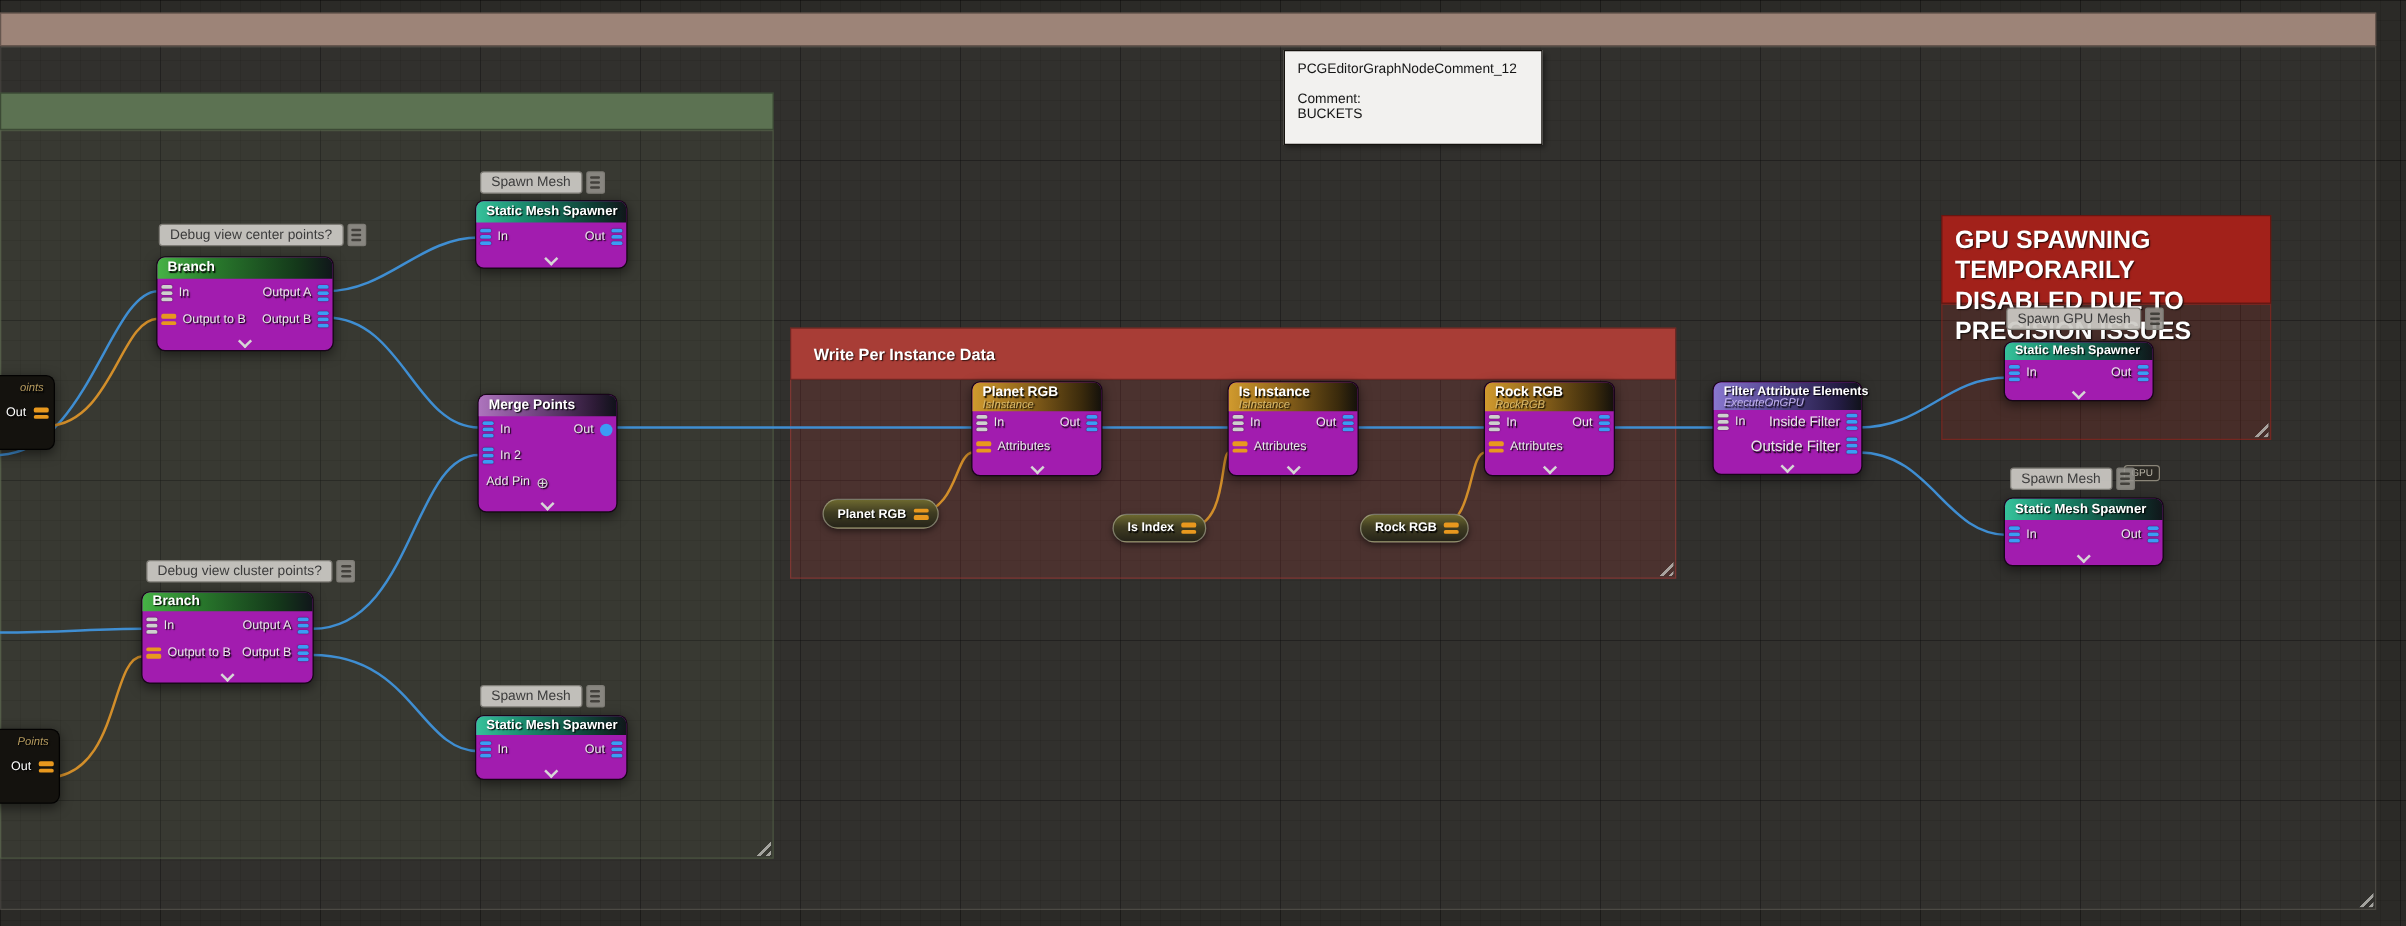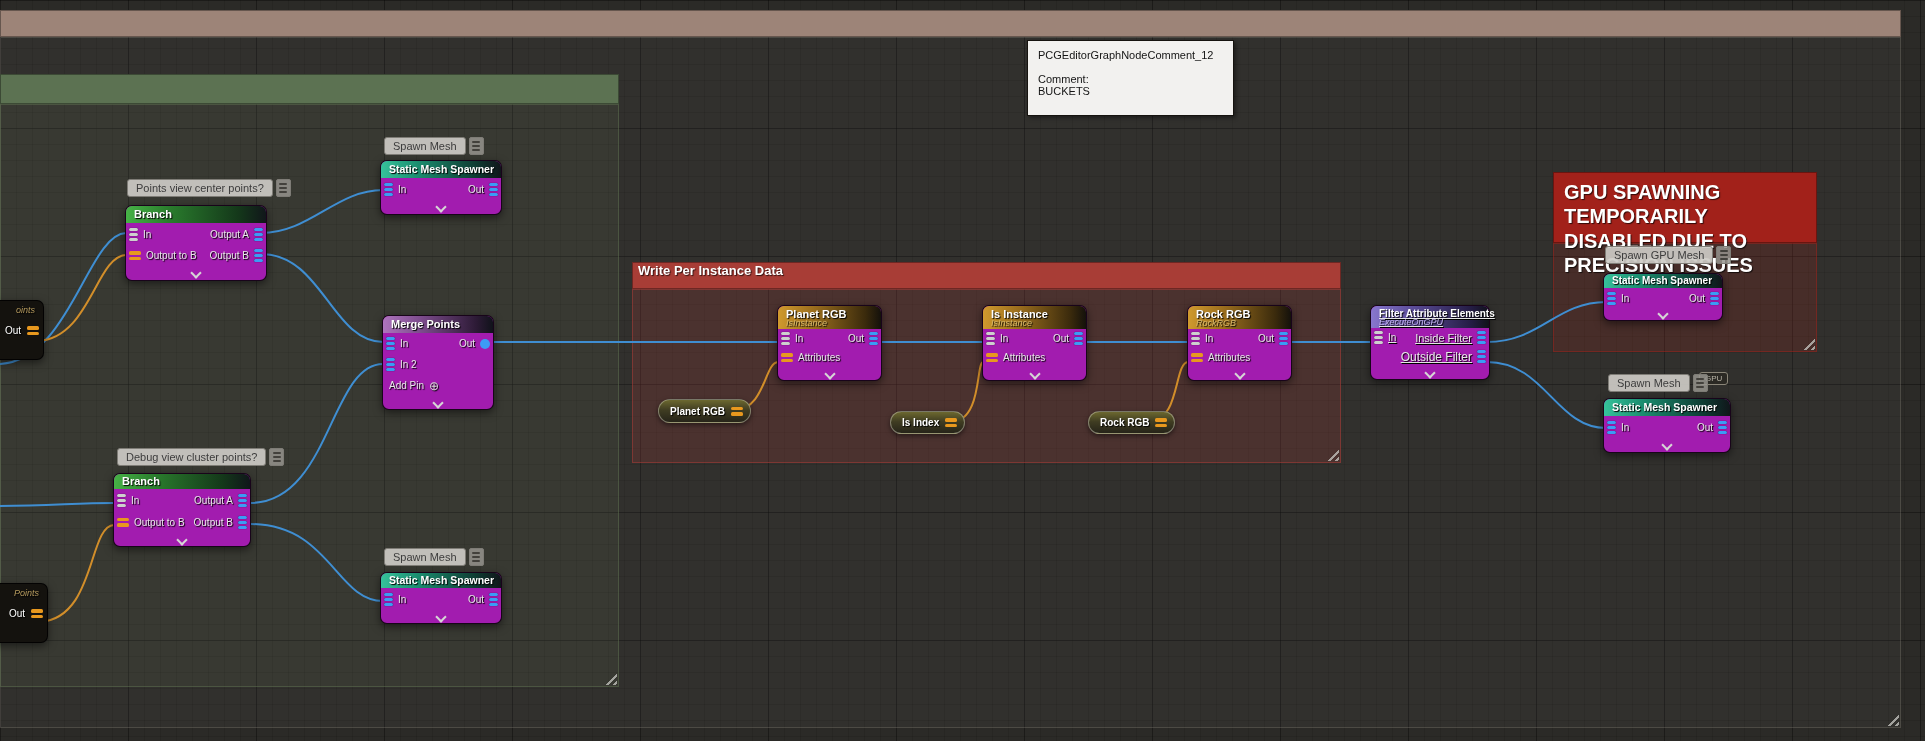--- a/index.html
+++ b/index.html
@@ -101,21 +101,21 @@
 <div class="c-bar" style="left:0;top:10px;width:1901px;height:27px;background:var(--comment-tan,#9d8478);border:1px solid rgba(0,0,0,.35);"></div>
 <div class="c-body" style="left:0;top:37px;width:1901px;height:691px;background:rgba(215,210,200,.04);border:1px solid rgba(160,150,140,.25);">
   <span class="rh"></span>
 </div>
 
 <div class="c-bar" style="left:0;top:74px;width:619px;height:30px;background:var(--comment-green,#5c7252);border:1px solid rgba(0,0,0,.35);"></div>
 <div class="c-body" style="left:0;top:104px;width:619px;height:583px;background:rgba(120,140,102,.10);border:1px solid rgba(100,120,85,.45);">
   <span class="rh"></span>
 </div>
 
-<div class="c-bar" style="left:632px;top:262px;width:709px;height:27px;background:var(--comment-red,#a83d36);border:1px solid rgba(0,0,0,.35);display:flex;padding:0 5px;">
+<div class="c-bar" style="left:632px;top:262px;width:709px;height:42px;background:var(--comment-red,#a83d36);border:1px solid rgba(0,0,0,.35);display:flex;align-items:center;padding:0 18px;">
   <span class="c-title" style="font-size:13px;">Write Per Instance Data</span>
 </div>
 <div class="c-body" style="left:632px;top:289px;width:709px;height:174px;background:rgba(168,61,54,.22);border:1px solid rgba(168,61,54,.55);">
   <span class="rh"></span>
 </div>
 
 <div class="c-bar" style="left:1553px;top:172px;width:264px;height:71px;background:var(--comment-red-bright,#a2211a);border:1px solid rgba(0,0,0,.35);padding:7px 10px;">
   <span class="c-title" style="font-size:20px;line-height:1.22;display:block;">GPU SPAWNING TEMPORARILY DISABLED DUE TO PRECISION ISSUES</span>
 </div>
 <div class="c-body" style="left:1553px;top:243px;width:264px;height:109px;background:rgba(162,33,26,.20);border:1px solid rgba(162,33,26,.5);">
@@ -142,21 +142,21 @@
   <path class="worange" d="M 1150 422 C 1180 420 1174 363 1188 362"></path>
 </svg>
 
 <div class="tooltip" style="left:1027px;top:40px;width:207px;height:76px;">
   <div class="tt-title">PCGEditorGraphNodeComment_12</div>
   <div>Comment:</div>
   <div>BUCKETS</div>
 </div>
 
 <div class="bubble" style="left:127px;top:179px;">
-  <span class="bl">Points view center points?</span>
+  <span class="bl">Debug view center points?</span>
   <span class="bpin">
       <i></i>
       <i></i>
       <i></i>
     </span>
 </div>
 <div class="bubble" style="left:384px;top:137px;">
   <span class="bl">Spawn Mesh</span>
   <span class="bpin">
       <i></i>
@@ -403,21 +403,21 @@
         <i></i>
         <i></i>
       </span>
     <span class="plabel">Attributes</span>
   </div>
   <div class="chevrow" style="height:13px;">
       <span class="chev"></span>
     </div>
 </div>
 
-<div class="node" style="left:1370px;top:305px;width:120px;text-decoration:underline;">
+<div class="node" style="left:1370px;top:305px;width:120px;">
   <div class="hdr g-violet" style="padding:2px 8px 1px;">
     <div class="t" style="font-size:10px;">Filter Attribute Elements</div>
     <div class="s">ExecuteOnGPU</div>
   </div>
   <div class="row split" style="height:19px;">
     <span class="pside">
         <span class="pstack gray out-l">
           <i></i>
           <i></i>
           <i></i>

